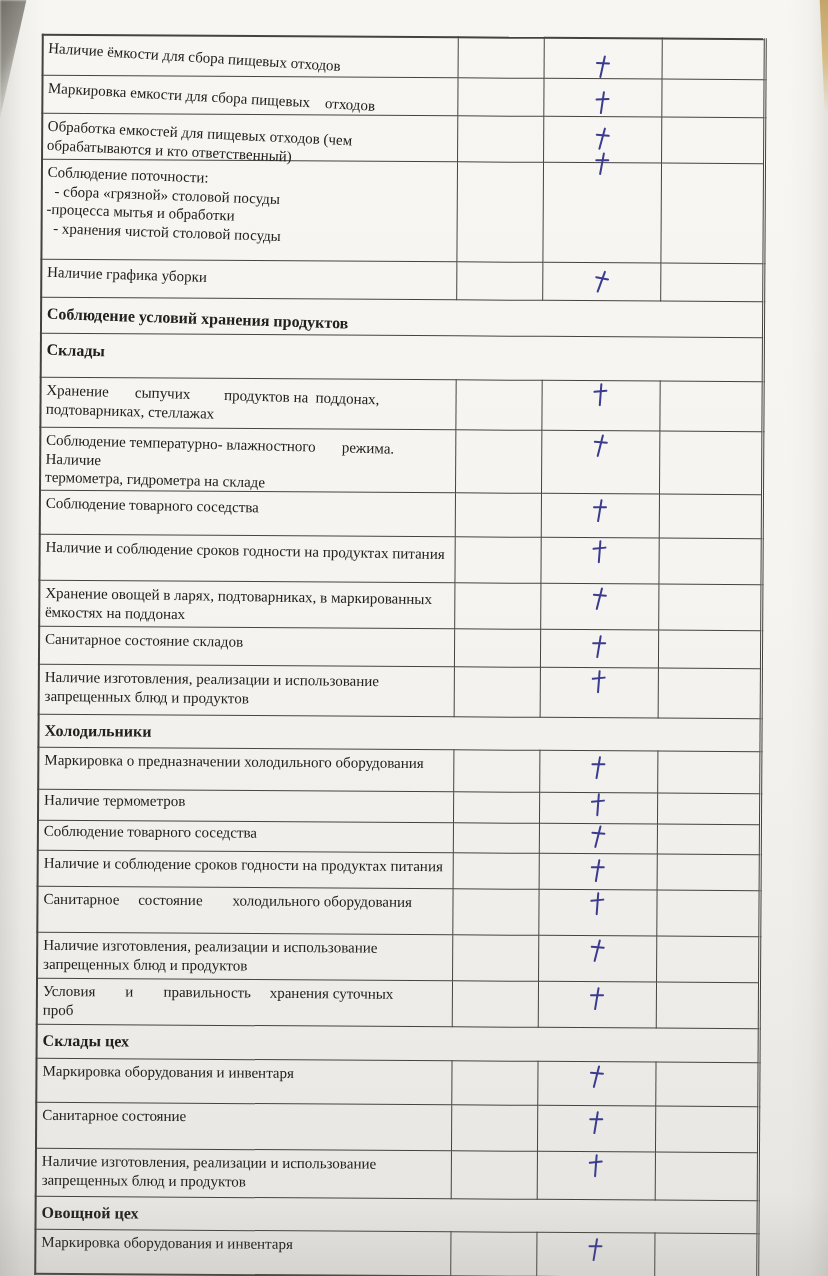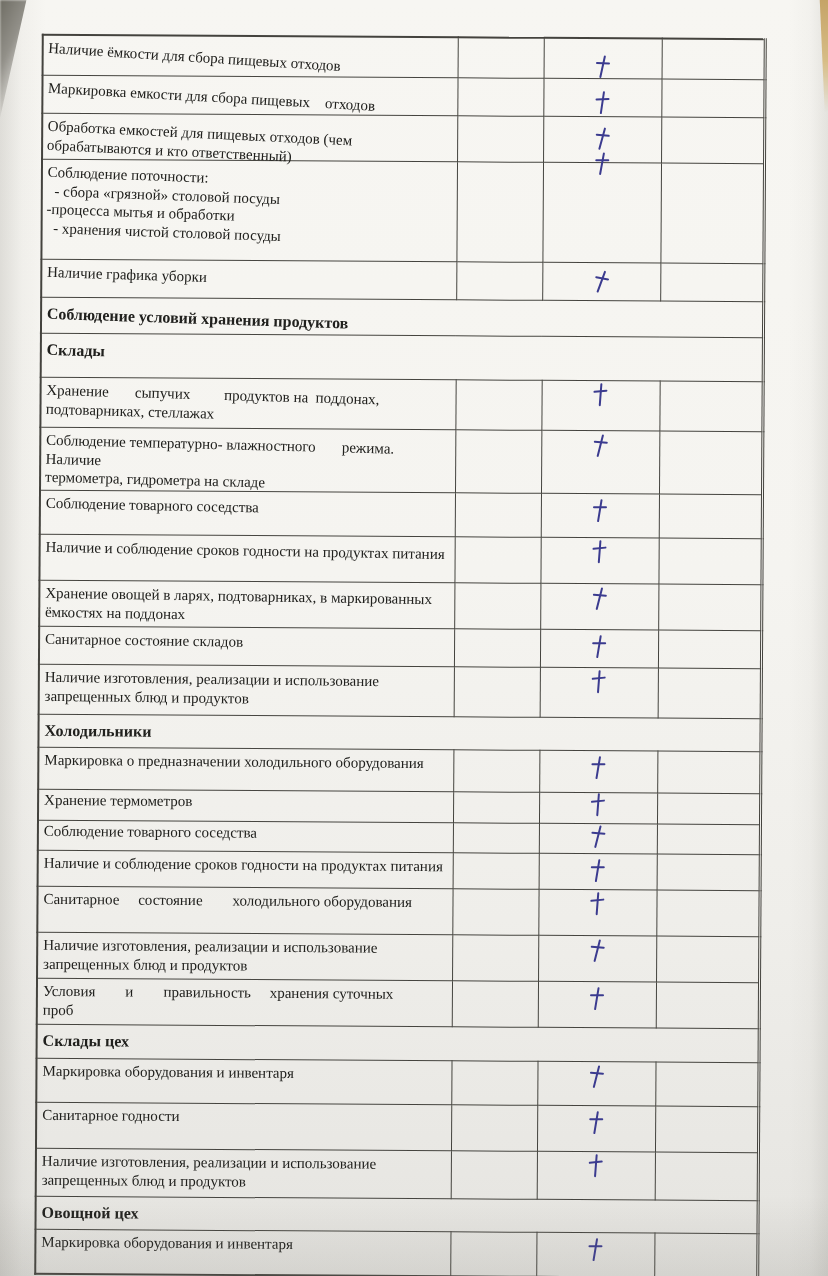--- a/index.html
+++ b/index.html
@@ -201,21 +201,21 @@
         <tr class="section">
     <td colspan="4"><span class="lbl">Холодильники</span></td>
   </tr>
         <tr>
     <td><span class="lbl">Маркировка о предназначении холодильного оборудования</span></td>
     <td></td>
     <td class="check-cell"><span class="plus"></span></td>
     <td></td>
   </tr>
         <tr>
-    <td><span class="lbl">Хранение термометров</span></td>
+    <td><span class="lbl">Наличие термометров</span></td>
     <td></td>
     <td class="check-cell"><span class="plus"></span></td>
     <td></td>
   </tr>
         <tr>
     <td><span class="lbl">Соблюдение товарного соседства</span></td>
     <td></td>
     <td class="check-cell"><span class="plus"></span></td>
     <td></td>
   </tr>
@@ -248,21 +248,21 @@
         <tr class="section">
     <td colspan="4"><span class="lbl">Склады цех</span></td>
   </tr>
         <tr>
     <td><span class="lbl">Маркировка оборудования и инвентаря</span></td>
     <td></td>
     <td class="check-cell"><span class="plus"></span></td>
     <td></td>
   </tr>
         <tr>
-    <td><span class="lbl">Санитарное годности</span></td>
+    <td><span class="lbl">Санитарное состояние</span></td>
     <td></td>
     <td class="check-cell"><span class="plus"></span></td>
     <td></td>
   </tr>
         <tr>
     <td><span class="lbl">Наличие изготовления, реализации и использование
 запрещенных блюд и продуктов</span></td>
     <td></td>
     <td class="check-cell"><span class="plus"></span></td>
     <td></td>

